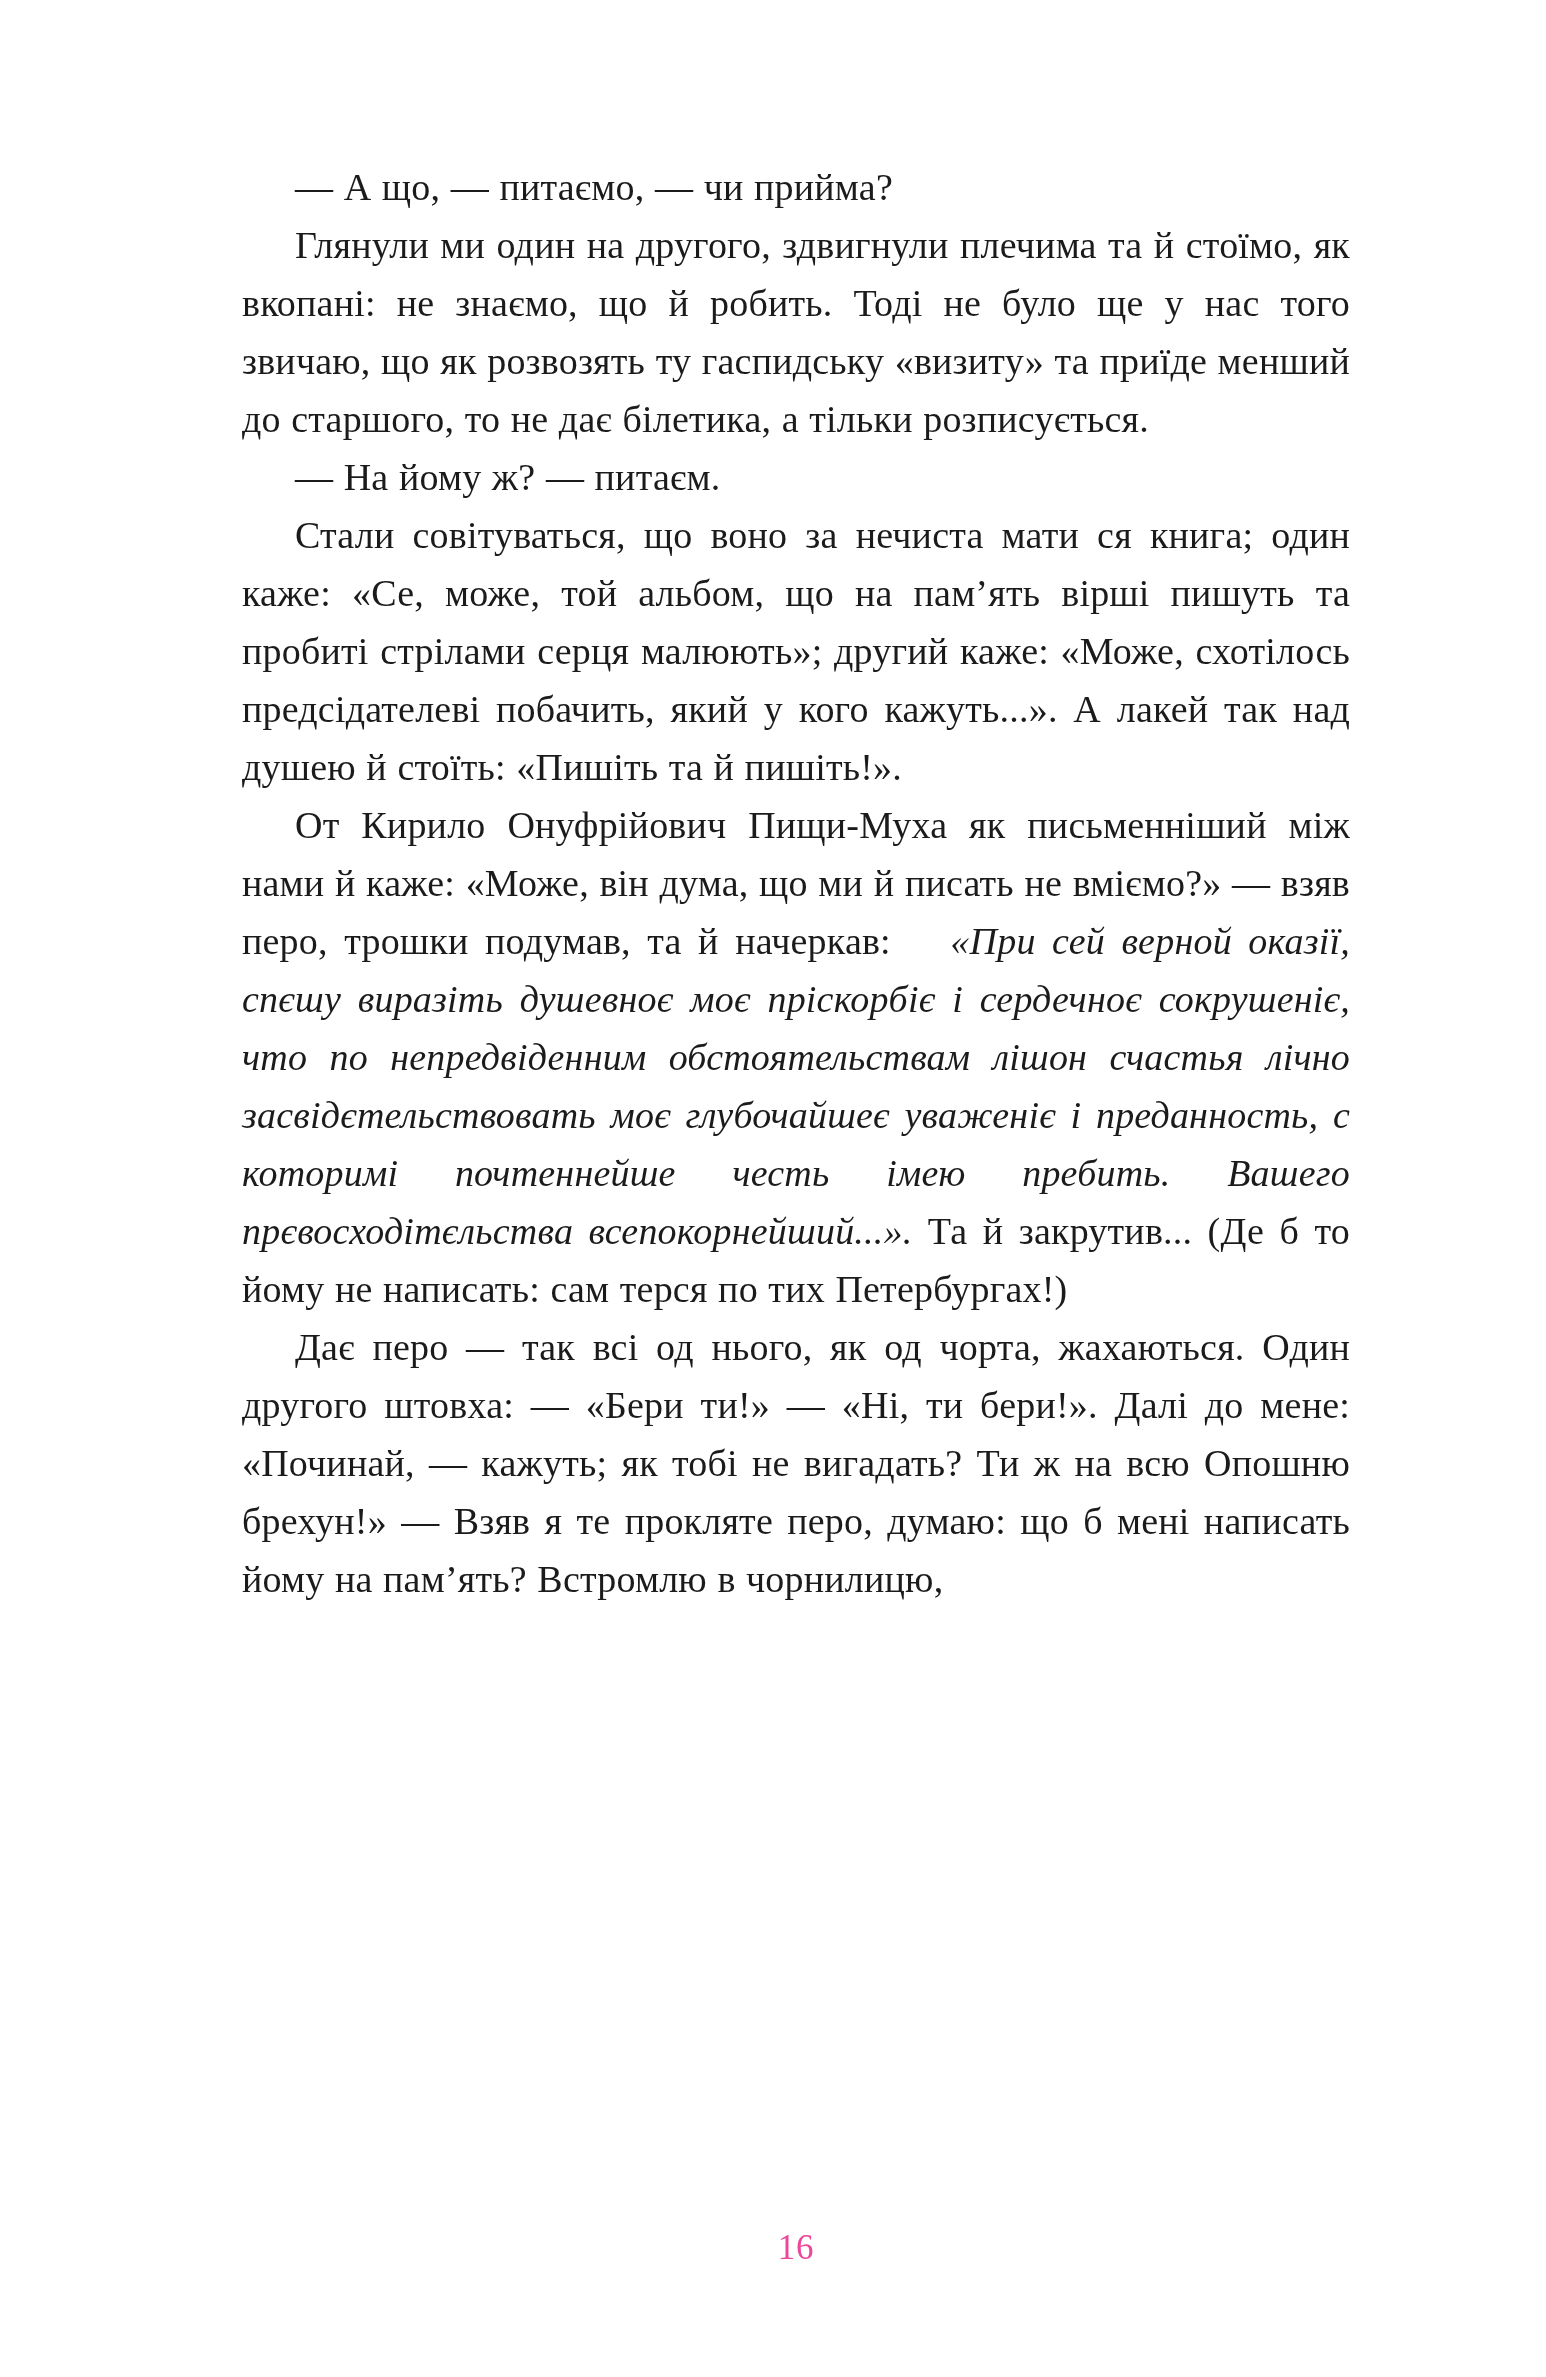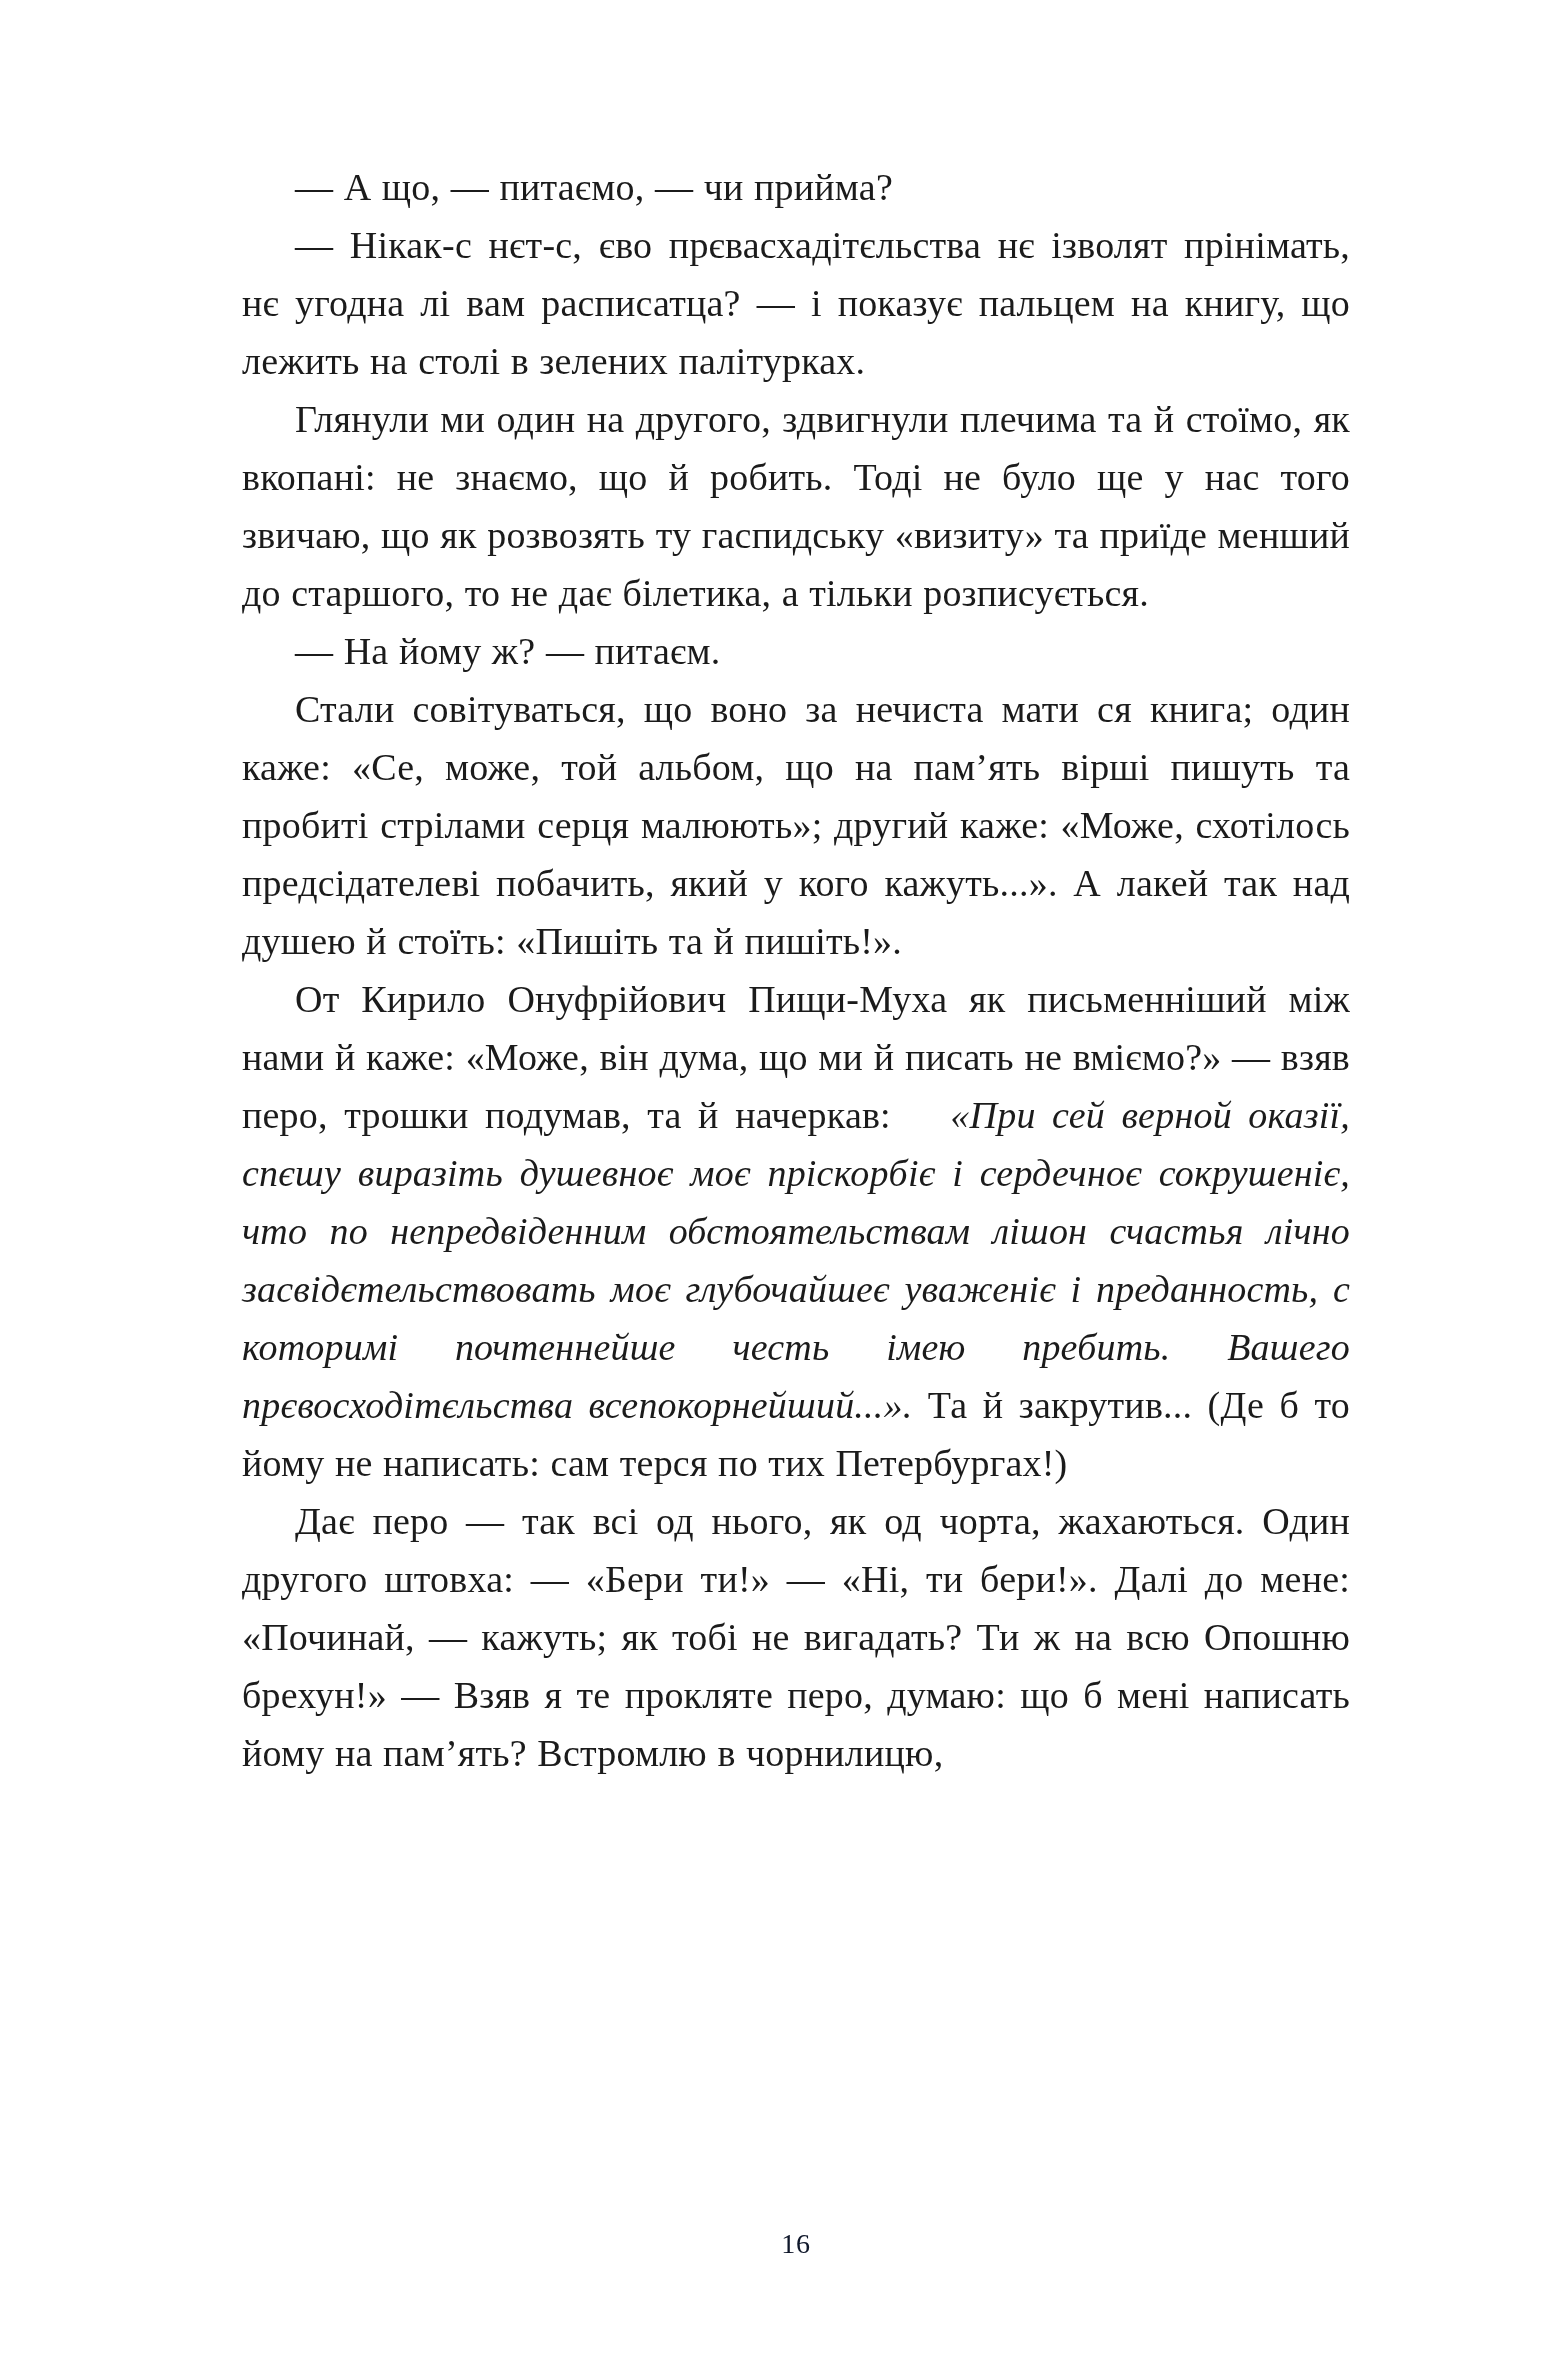--- a/index.html
+++ b/index.html
@@ -41,35 +41,34 @@
     font-style: italic;
     margin-left: 43px;
   }
 
   .page-number {
     position: absolute;
     left: 242px;
     top: 2228px;
     width: 1108px;
     text-align: center;
-    font-size: 28px;
+    font-size: 35px;
     letter-spacing: 0.8px;
-    color: #0f172a;
+    color: #ec4899;
   }
 </style>
 </head>
 <body>
 
 <div class="page">
 
   <div class="text-block">
 
     <p class="para"><span>— А що, — питаємо, — чи прийма?</span></p>
 
-    <p class="para"><span>— Нікак-с нєт-с, єво прєвасхадітєльства нє ізволят прінімать, нє угодна лі вам расписатца? — і показує пальцем на книгу, що лежить на столі в зелених палітурках.</span></p>
 
     <p class="para"><span>Глянули ми один на другого, здвигнули плечима та й стоїмо, як вкопані: не знаємо, що й робить. Тоді не було ще у нас того звичаю, що як розвозять ту гаспидську «визиту» та приїде менший до старшого, то не дає білетика, а тільки розписується.</span></p>
 
 
     <p class="para"><span>— На йому ж? — питаєм.</span></p>
 
 
     <p class="para"><span>Стали совітуваться, що воно за нечиста мати ся книга; один каже: «Се, може, той альбом, що на пам’ять вірші пишуть та пробиті стрілами серця малюють»; другий каже: «Може, схотілось предсідателеві побачить, який у кого кажуть...». А лакей так над душею й стоїть: «Пишіть та й пишіть!».</span></p>
 
     <p class="para"><span>От Кирило Онуфрійович Пищи-Муха як письменніший між нами й каже: «Може, він дума, що ми й писать не вміємо?» — взяв перо, трошки подумав, та й начеркав: </span><span class="seg-italic">«При сей верной оказії, спєшу виразіть душевноє моє пріскорбіє і сердечноє сокрушеніє, что по непредвіденним обстоятельствам лішон счастья лічно засвідєтельствовать моє глубочайшеє уваженіє і преданность, с которимі почтеннейше честь імею пребить. Вашего прєвосходітєльства всепокорнейший...».</span><span> Та й закрутив... (Де б то йому не написать: сам терся по тих Петербургах!)</span></p>

